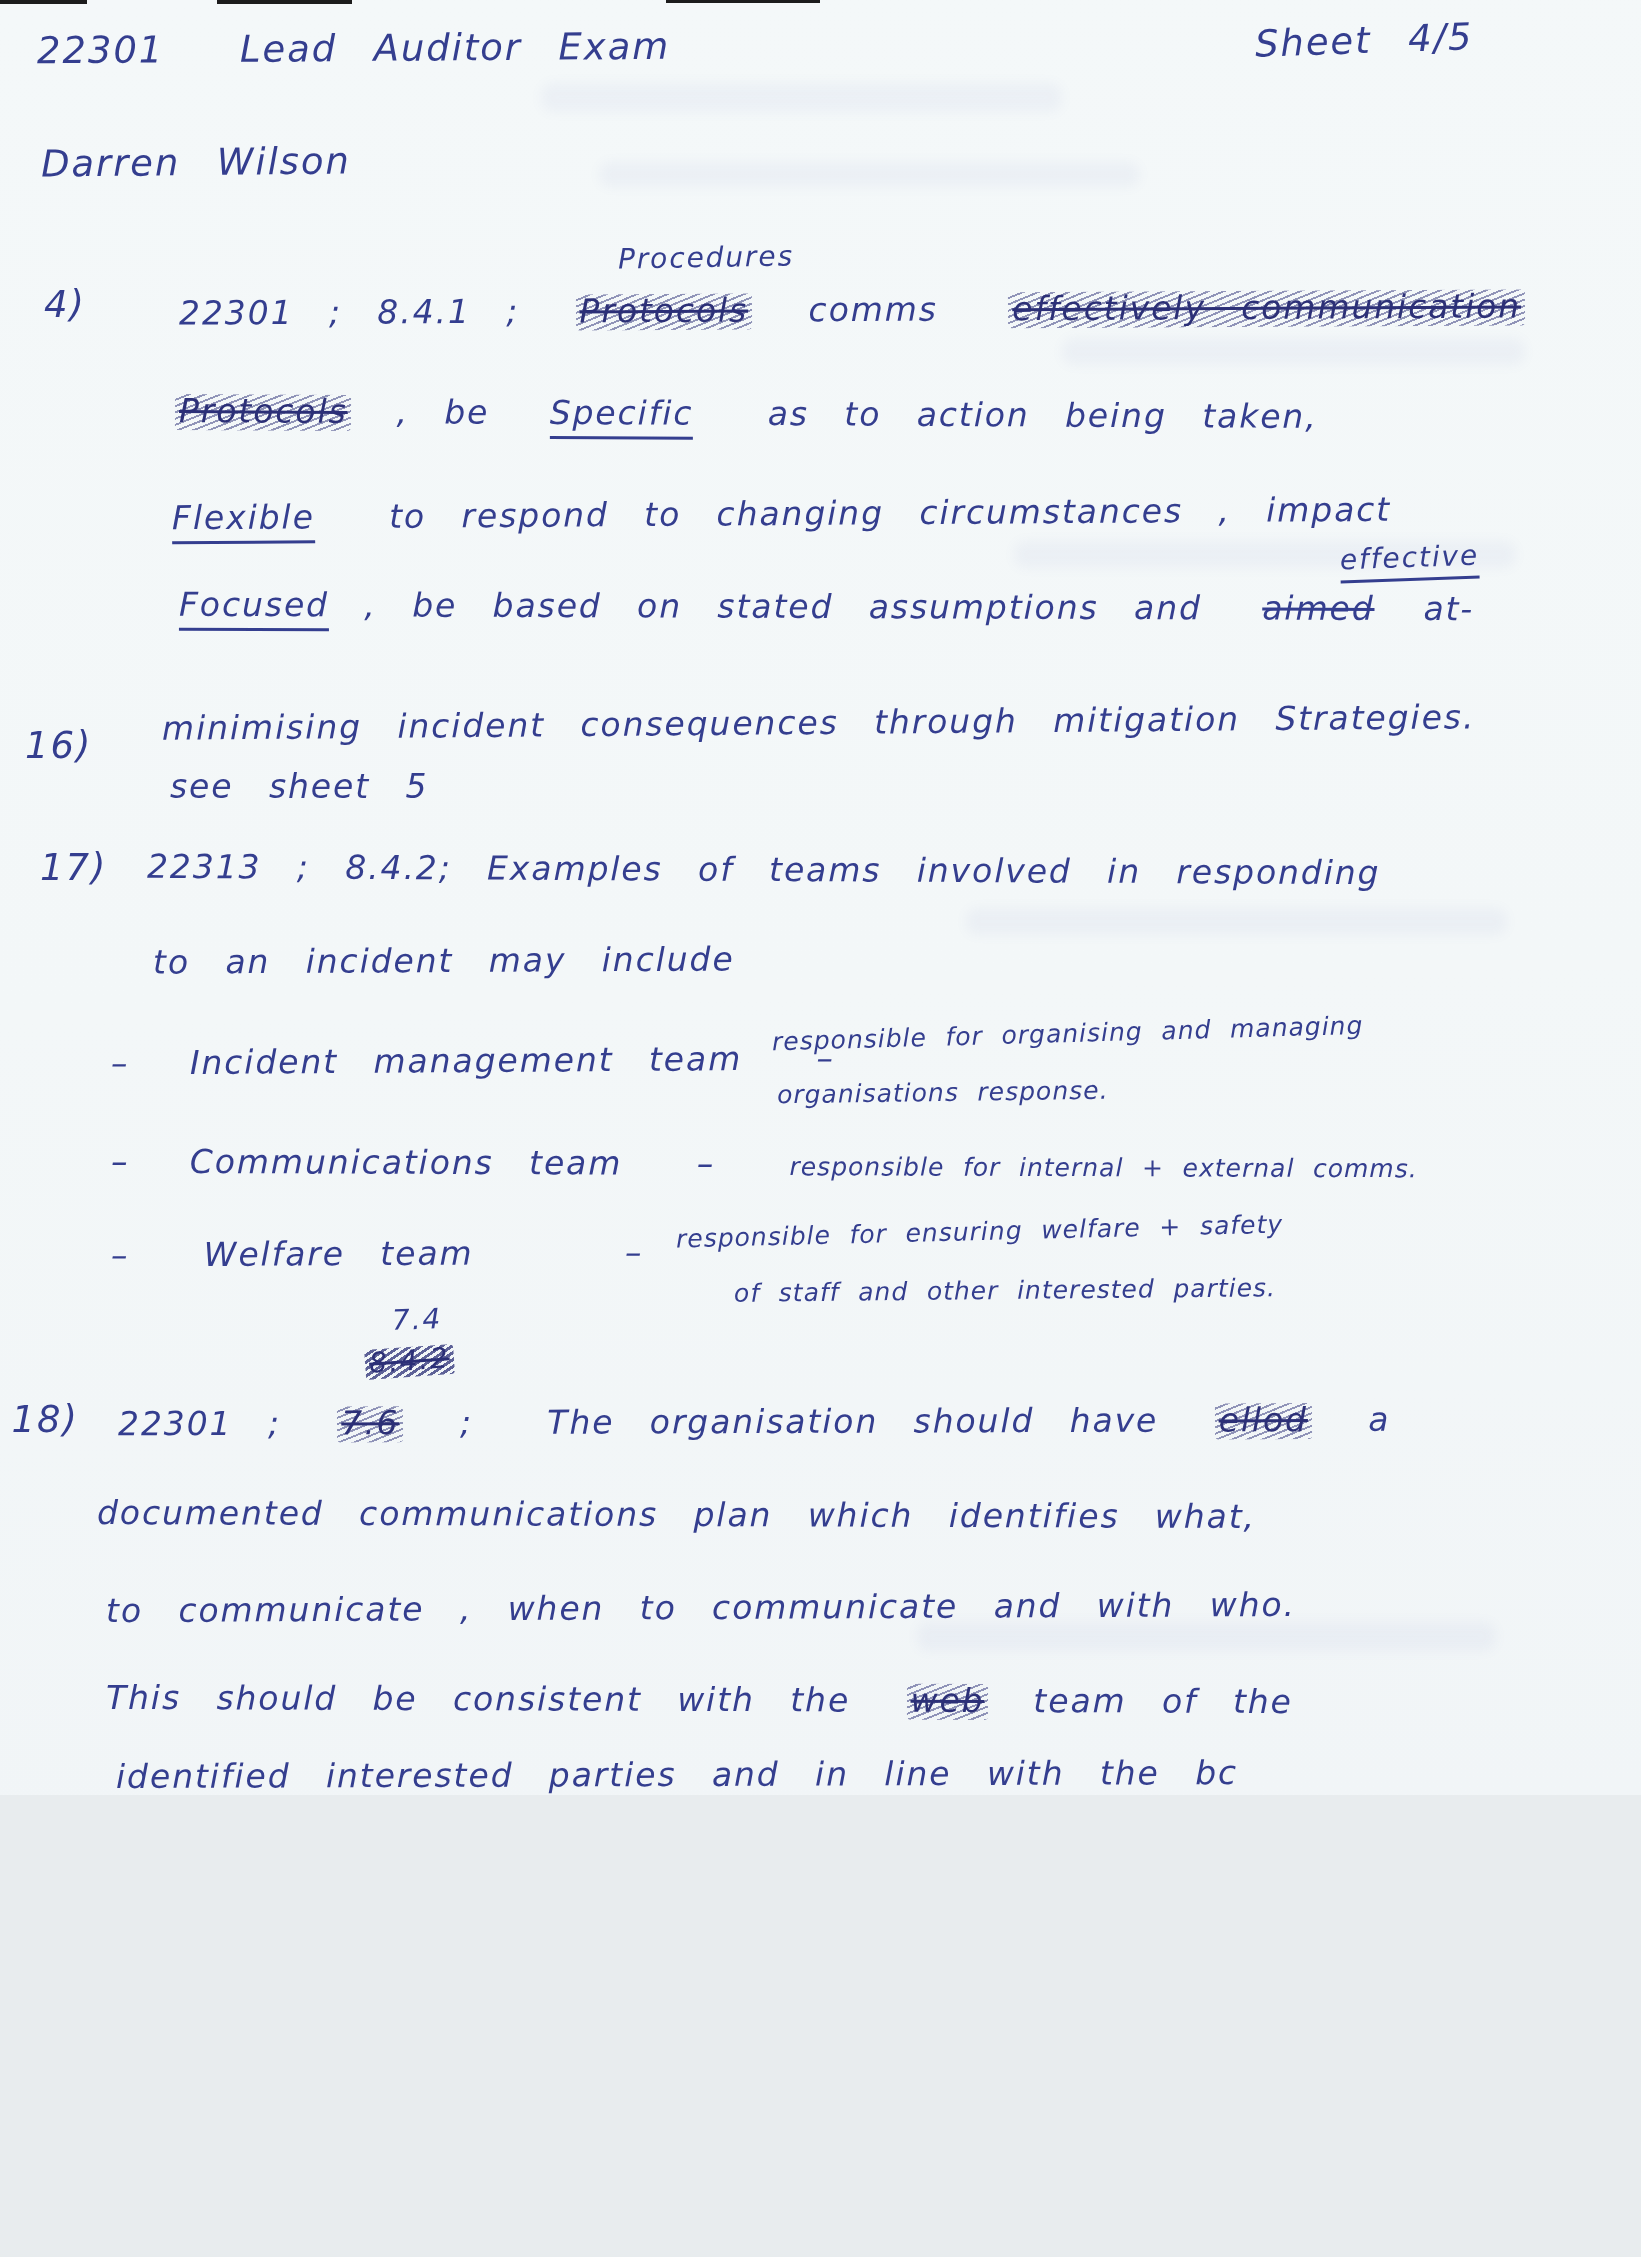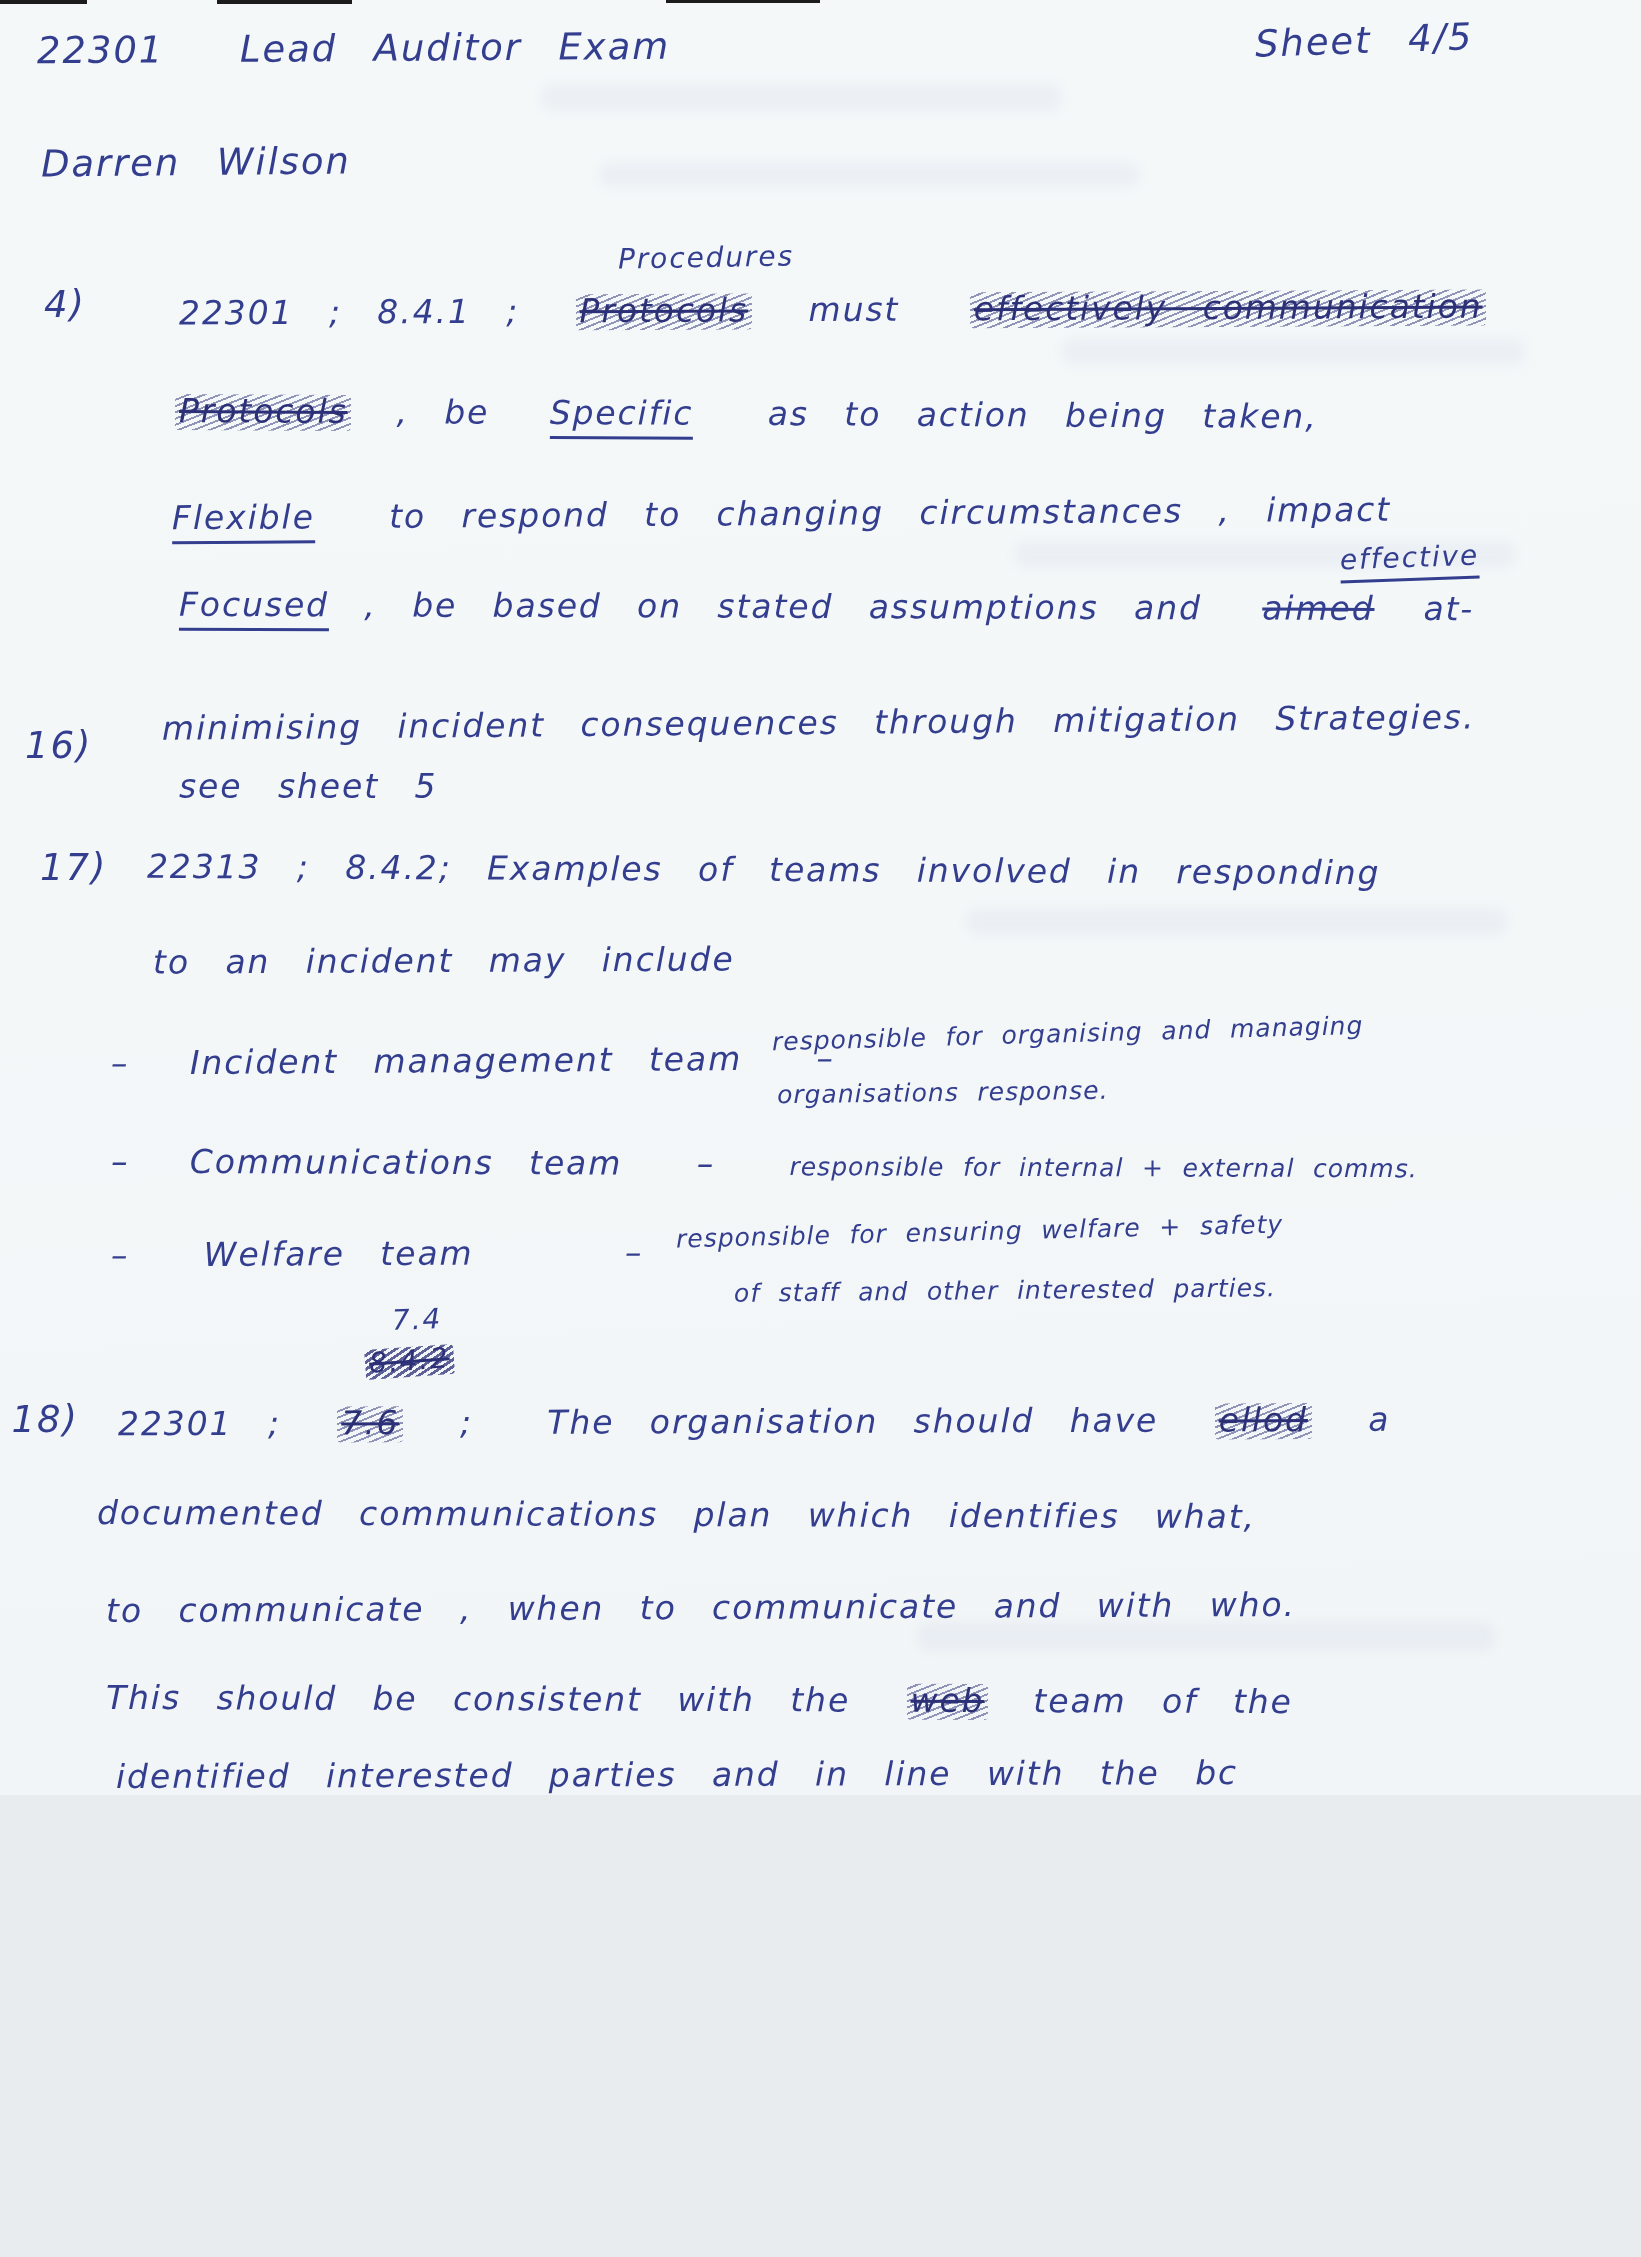--- a/index.html
+++ b/index.html
@@ -86,21 +86,21 @@
 
   <div class="hw big" style="left:44px;top:283px;">
     <span>4)</span>
   </div>
   <div class="hw small" style="left:618px;top:241px;transform:rotate(-1deg);">
     <span>Procedures</span>
   </div>
   <div class="hw" style="left:179px;top:290px;transform:rotate(-0.3deg);">
     <span class="mr-m">22301 ; 8.4.1 ;</span>
     <span class="xh mr-m">Protocols</span>
-    <span class="mr-l">must</span>
+    <span class="mr-l">comms</span>
     <span class="xh">effectively communication</span>
   </div>
   <div class="hw" style="left:179px;top:394px;transform:rotate(0.3deg);">
     <span class="xh mr-s">Protocols</span>
     <span class="mr-m">, be</span>
     <span class="u mr-l">Specific</span>
     <span>as to action being taken,</span>
   </div>
   <div class="hw" style="left:172px;top:494px;transform:rotate(-0.4deg);">
     <span class="u mr-l">Flexible</span>
@@ -115,21 +115,21 @@
     <span class="xs mr-s">aimed</span>
     <span>at-</span>
   </div>
   <div class="hw" style="left:162px;top:703px;transform:rotate(-0.5deg);">
     <span>minimising incident consequences through mitigation Strategies.</span>
   </div>
 
   <div class="hw big" style="left:25px;top:724px;">
     <span>16)</span>
   </div>
-  <div class="hw" style="left:179px;top:767px;text-align:center;">
+  <div class="hw" style="left:170px;top:767px;text-align:center;">
     <span>see sheet 5</span>
   </div>
 
   <div class="hw big" style="left:40px;top:846px;">
     <span>17)</span>
   </div>
   <div class="hw" style="left:147px;top:850px;transform:rotate(0.3deg);">
     <span>22313 ; 8.4.2; Examples of teams involved in responding</span>
   </div>
   <div class="hw" style="left:153px;top:941px;transform:rotate(-0.3deg);">

